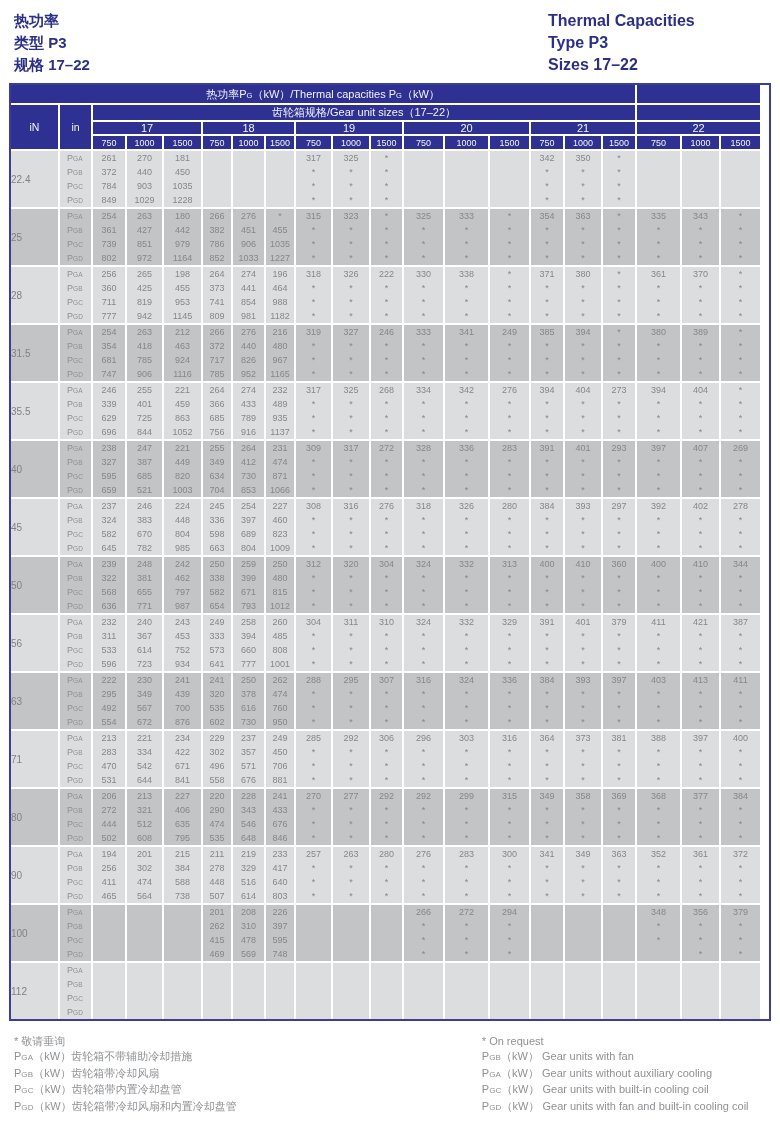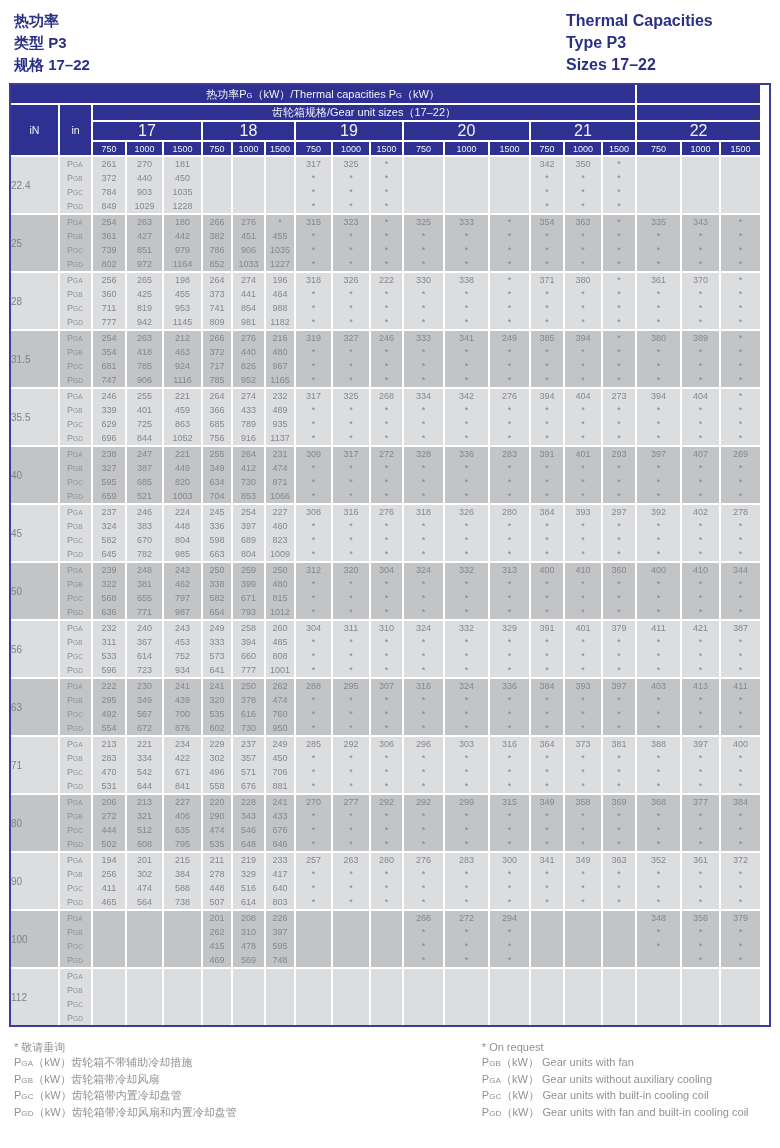--- a/index.html
+++ b/index.html
@@ -1,35 +1,35 @@
 <!DOCTYPE html>
 <html><head>
 <meta charset="utf-8">
 <style>
   html,body{margin:0;padding:0;background:#fff;}
   body{width:780px;height:1148px;overflow:hidden;font-family:"Liberation Sans",sans-serif;}
   .page{width:780px;height:1148px;background:#ffffff;position:relative;}
 
   
-  .titles{display:flex;justify-content:space-between;padding:10px 6px 0 14px;}
+  .titles{display:flex;justify-content:space-between;padding:10px 24px 0 14px;}
   .title-zh div,.title-en div{font-weight:bold;color:#2b3087;line-height:22px;}
   .title-zh div{font-size:15px;}
   .title-en{width:208px;}
   .title-en div{font-size:16px;}
 
   
   .table-wrap{margin:7px 9px 0 9px;border:2px solid #3b3d98;}
   table{border-collapse:collapse;table-layout:fixed;width:696px;padding-left:27px;}
   th,td{padding:0;margin:0;border-right:2px solid #fff;overflow:hidden;white-space:nowrap;}
   th:last-child,td:last-child{border-right:none;}
   thead th{background:#2e3191;color:#f2f3f7;font-weight:normal;border-bottom:2px solid #fff;}
   th.main-title{font-size:11px;height:18px;}
   th.gear-sizes{font-size:11px;height:11px;margin-top:24px;}
   th.corner{font-size:10.5px;}
-  th.group-th{font-size:16px;height:12px;}
+  th.group-th{font-size:11px;height:12px;}
   th.speed-th{font-size:9px;height:13px;}
   .subG{font-size:7.5px;}
   tbody td{font-size:9px;color:#85878a;text-align:center;height:14px;}
   tbody tr.block-start td{border-top:2px solid #fff;}
   tr.light td{background:#dcddde;}
   tr.dark td{background:#c3c4c6;}
   td.ratio-cell{font-size:10px;color:#808285;text-align:left;vertical-align:middle;}
   td.label-cell{text-align:left;padding-left:7px;color:#8e9093;font-size:9px;}
   .sub{font-size:6.5px;letter-spacing:0.2px;}
   td.val.star{font-size:9px;}

